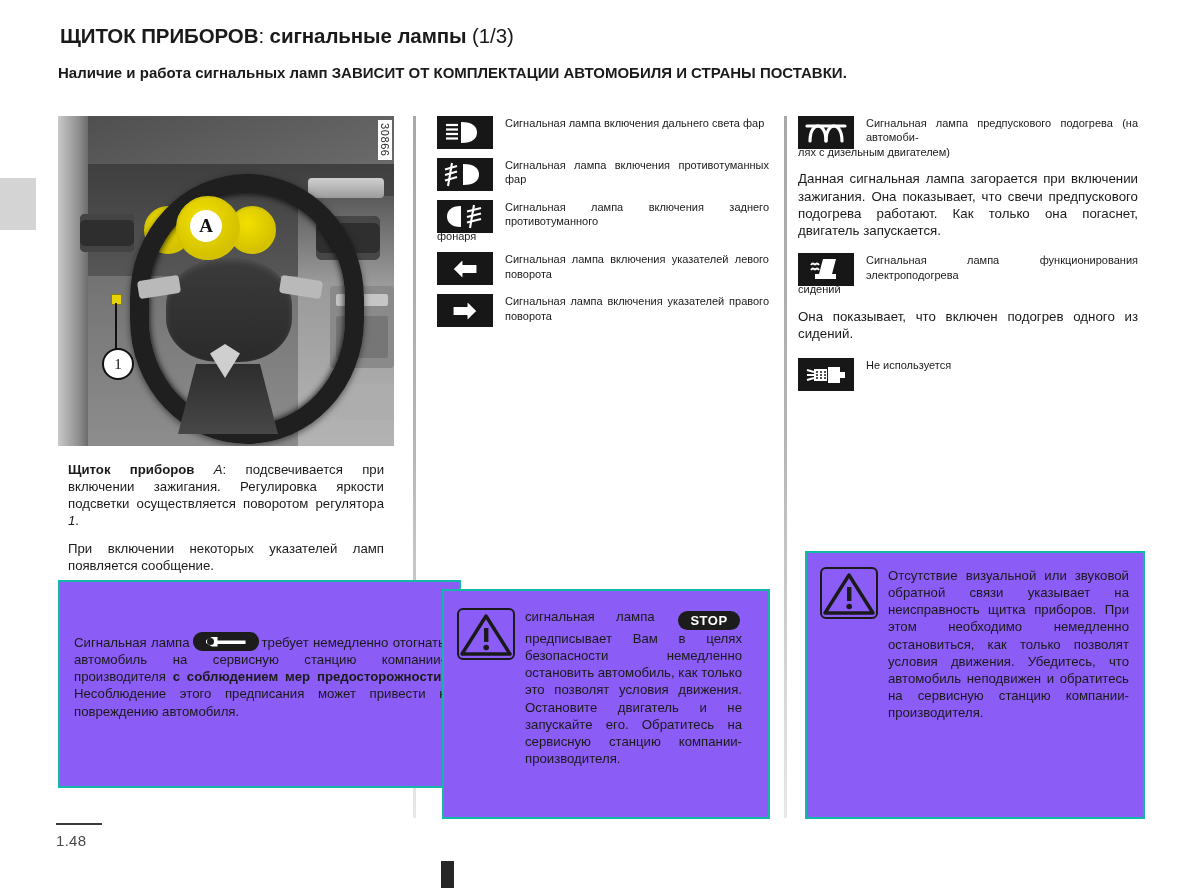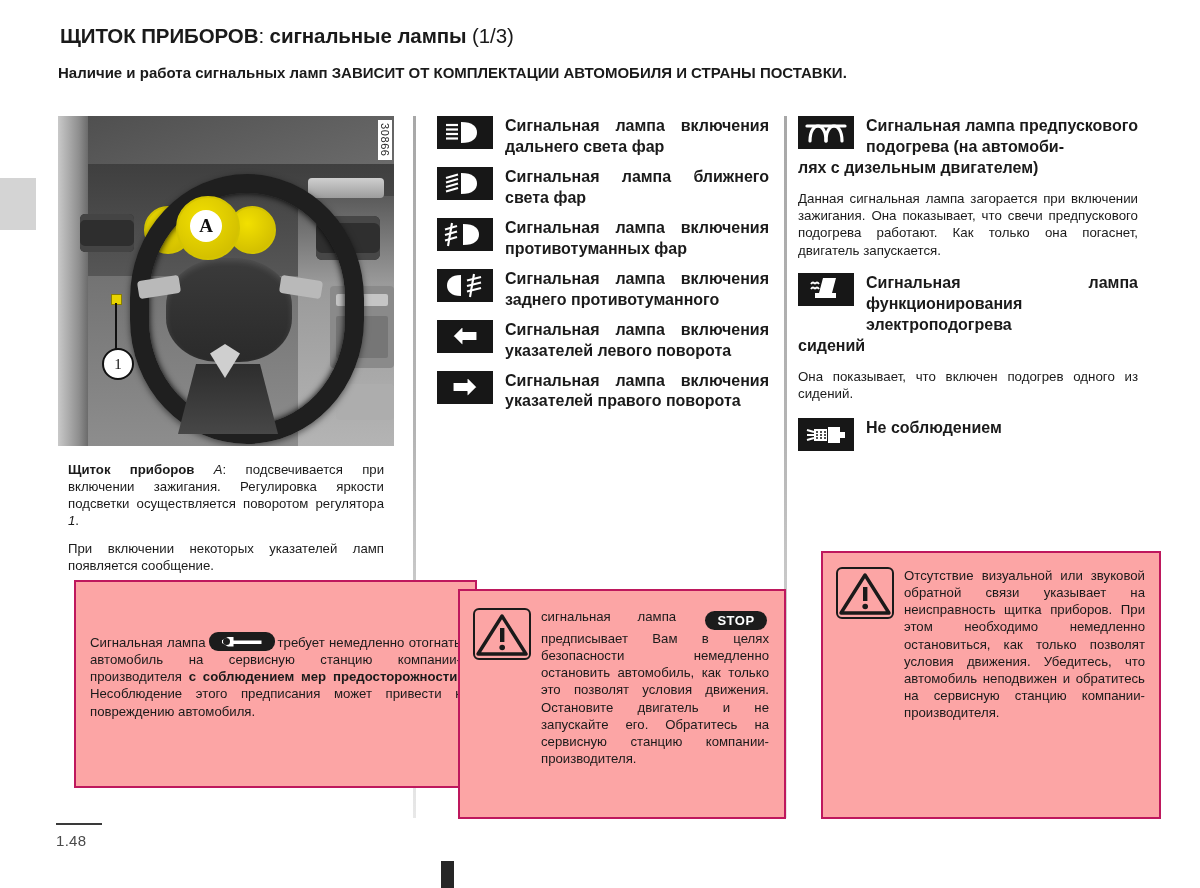--- a/index.html
+++ b/index.html
@@ -239,24 +239,23 @@
     text-align: justify;
     width: 336px;
   }
   .left-body p { margin: 10px; }
   .left-body .b { font-weight: bold; }
   .left-body .i { font-style: italic; }
 
   
   .wbox {
     position: absolute;
-    border: 2px solid #be185d;
-    background: #fca5a5;
+    border: 2px solid #14b8a6;
+    background: #8b5cf6;
     box-sizing: border-box;
-    margin-left: 16px;
   }
   .wbox-inner {
     display: flex;
     gap: 10px;
   }
   .warn-tri {
     flex: 0 0 auto;
     width: 58px;
     height: 52px;
     position: relative;
@@ -268,21 +267,21 @@
     text-align: justify;
     color: #1a1a1a;
   }
   .wtext .b { font-weight: bold; }
 
   .box-left   { left: 58px; top: 580px; width: 403px; height: 208px; }
   .box-mid    { left: 442px; top: 589px; width: 328px; height: 230px; }
   .box-right  { left: 805px; top: 551px; width: 340px; height: 268px; }
 
   .box-left .pad   { padding: 50px 14px 0 14px; }
-  .box-mid .pad    { padding: 17px 15px 0 13px; }
+  .box-mid .pad    { padding: 17px 26px 0 13px; }
   .box-right .pad  { padding: 14px 14px 0 13px; }
 
   
   .chip-wrench {
     display: inline-block;
     vertical-align: -4px;
     width: 66px;
     height: 19px;
     background: #1c1c1c;
     border-radius: 9px;
@@ -344,22 +343,22 @@
     width: 56px;
     height: 33px;
     background: #171717;
     display: flex;
     align-items: center;
     justify-content: center;
   }
   .lamp-icon svg { display: block; }
   .lamp-text {
     margin-left: 68px;
-    font-size: 16px;
-    font-weight: bold;
+    font-size: 11px;
+    font-weight: normal;
     line-height: 1.31;
     text-align: justify;
     min-height: 33px;
   }
   .lamp-text.hang {
     margin-left: 0;
     padding-left: 68px;
     text-indent: 0;
   }
   .lamp-text .overflow {
@@ -461,21 +460,20 @@
         <svg width="44" height="25" viewBox="0 0 44 25">
           <path d="M18 2 C30 2 34 7 34 12.5 C34 18 30 23 18 23 Z" fill="#fff"></path>
           <g stroke="#fff" stroke-width="2.2">
             <line x1="3" y1="7" x2="15" y2="3.5"></line>
             <line x1="3" y1="11.5" x2="15" y2="8"></line>
             <line x1="3" y1="16" x2="15" y2="12.5"></line>
             <line x1="3" y1="20.5" x2="15" y2="17"></line>
           </g>
         </svg>
       </div>
-      <div class="lamp-text">Сигнальная лампа ближнего света фар</div>
     </div>
 
     <div class="lamp-row">
       <div class="lamp-icon">
         <svg width="44" height="25" viewBox="0 0 44 25">
           <path d="M20 2 C32 2 36 7 36 12.5 C36 18 32 23 20 23 Z" fill="#fff"></path>
           <g stroke="#fff" stroke-width="2.1">
             <line x1="2" y1="7.5" x2="14" y2="4"></line>
             <line x1="2" y1="13" x2="14" y2="9.5"></line>
             <line x1="2" y1="18.5" x2="14" y2="15"></line>
@@ -491,21 +489,21 @@
         <svg width="44" height="25" viewBox="0 0 44 25">
           <path d="M18 2 C8 2 4 7 4 12.5 C4 18 8 23 18 23 Z" fill="#fff"></path>
           <g stroke="#fff" stroke-width="2.1">
             <line x1="24" y1="7.5" x2="38" y2="4"></line>
             <line x1="24" y1="13" x2="38" y2="9.5"></line>
             <line x1="24" y1="18.5" x2="38" y2="15"></line>
           </g>
           <line x1="31" y1="1" x2="27" y2="24" stroke="#fff" stroke-width="2.1"></line>
         </svg>
       </div>
-      <div class="lamp-text hang"><span>Сигнальная лампа включения заднего противотуманного</span></div>
+      <div class="lamp-text hang"><span>Сигнальная лампа включения заднего противотуманного</span><span class="overflow">фонаря</span></div>
     </div>
 
     <div class="lamp-row">
       <div class="lamp-icon">
         <svg width="30" height="24" viewBox="0 0 30 24">
           <path d="M3 12 L13 2 L13 7.5 L27 7.5 L27 16.5 L13 16.5 L13 22 Z" fill="#fff" stroke="#171717" stroke-width="1.1" stroke-linejoin="round"></path>
         </svg>
       </div>
       <div class="lamp-text">Сигнальная лампа включения указателей левого поворота</div>
     </div>
@@ -588,21 +586,21 @@
               <circle cx="17" cy="15" r="1"></circle>
               <circle cx="21" cy="15" r="1"></circle>
           </g>
           <g stroke="#fff" stroke-width="2">
             <line x1="3" y1="7" x2="10" y2="9"></line>
             <line x1="3" y1="12" x2="10" y2="12"></line>
             <line x1="3" y1="17" x2="10" y2="15"></line>
           </g>
         </svg>
       </div>
-      <div class="lamp-text">Не соблюдением</div>
+      <div class="lamp-text">Не используется</div>
     </div>
 
   </div>
 
   <div class="wbox box-right">
     <div class="pad">
       <div class="wbox-inner">
         <div class="warn-tri">
           <svg width="58" height="52" viewBox="0 0 58 52">
             <rect x="1" y="1" width="56" height="50" rx="5" fill="none" stroke="#1a1a1a" stroke-width="2"></rect>

